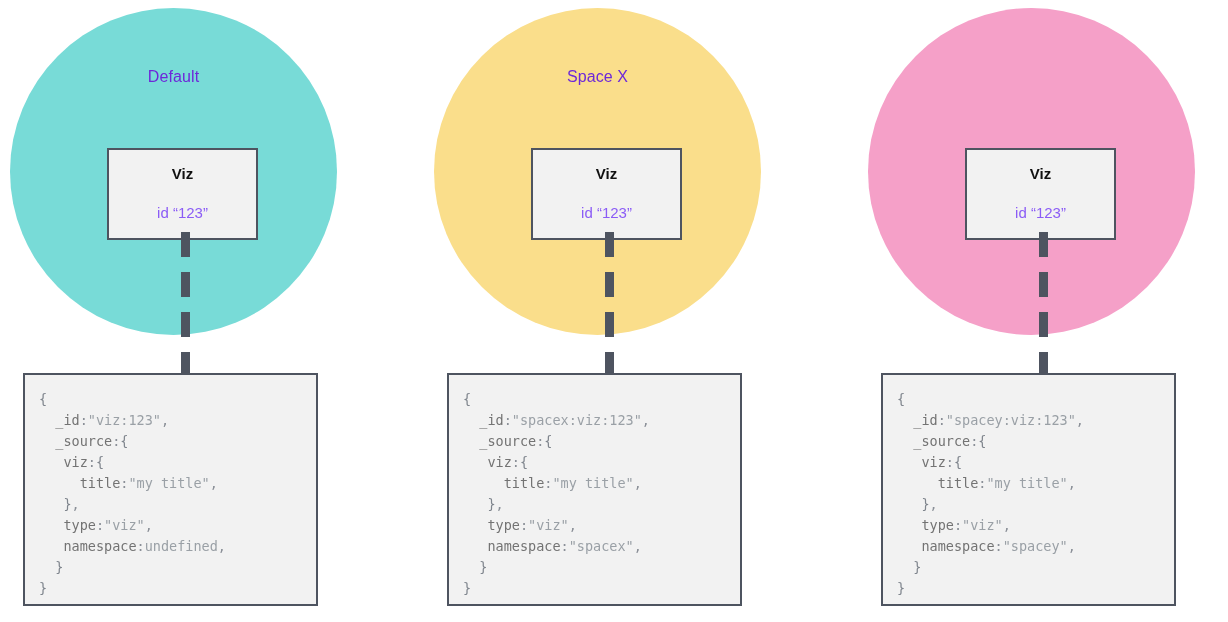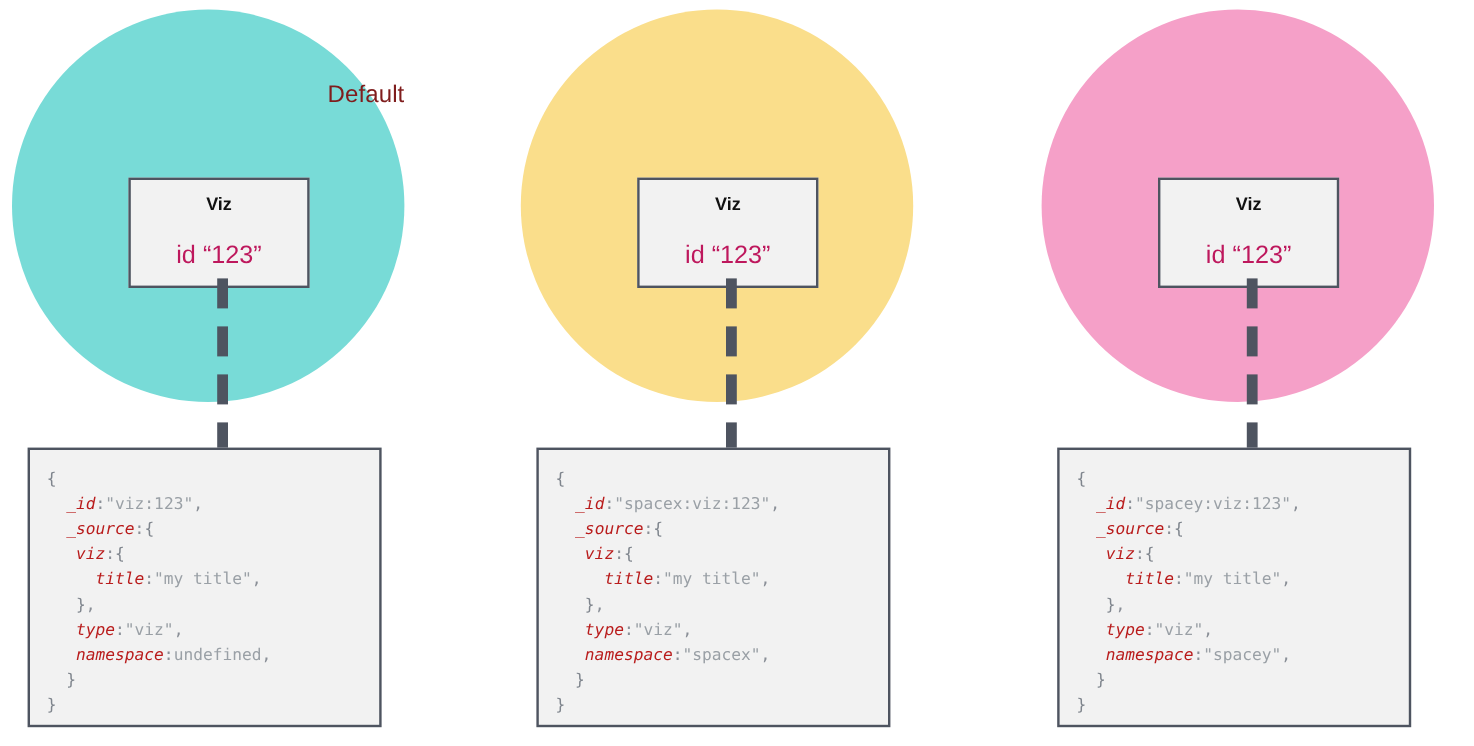--- a/index.html
+++ b/index.html
@@ -32,23 +32,23 @@
     top: 8px;
     width: 327px;
     height: 327px;
     border-radius: 50%;
   }
   .circle-title {
     position: absolute;
     left: 0;
     top: 60px;
     width: 327px;
-    text-align: right;
-    font-size: 20px;
-    color: #7f1d1d;
+    text-align: center;
+    font-size: 16px;
+    color: #6d28d9;
     letter-spacing: 0.1px;
   }
 
   
   .viz-box {
     position: absolute;
     left: 97px;
     top: 140px;
     width: 151px;
     height: 92px;
@@ -60,22 +60,22 @@
     align-items: center;
     justify-content: center;
   }
   .viz-title {
     font-size: 15px;
     font-weight: bold;
     color: #111111;
     line-height: 1.25;
   }
   .viz-sub {
-    font-size: 21px;
-    color: #be185d;
+    font-size: 15px;
+    color: #8b5cf6;
     line-height: 1.25;
     margin-top: 20px;
   }
 
   
   .connector {
     position: absolute;
     left: 181px;
     top: 232px;
     width: 9px;
@@ -106,21 +106,21 @@
     padding: 14px 0 0 14px;
   }
   .json-code {
     font-family: "DejaVu Sans Mono", "Liberation Mono", monospace;
     font-size: 13.5px;
     line-height: 21px;
     white-space: pre;
     color: #3d4550;
     margin: 0;
   }
-  .tok-key { color: #b91c1c; font-style: italic; }
+  .tok-key { color: #737373; }
   .tok-punct { color: #8a8f97; }
   .tok-str { color: #9aa0a6; }
   .tok-brace { color: #7f858d; }
 </style>
 </head>
 <body>
 
 <div id="diagram-root">
     <div class="column" id="col-0">
       <div class="circle" style="background: rgb(120, 219, 215);">
@@ -144,20 +144,21 @@
 <span>     </span><span class="tok-key">title</span><span class="tok-punct">:</span><span class="tok-str">"my title"</span><span class="tok-punct">,</span>
 <span>   </span><span class="tok-brace">}</span><span class="tok-punct">,</span>
 <span>   </span><span class="tok-key">type</span><span class="tok-punct">:</span><span class="tok-str">"viz"</span><span class="tok-punct">,</span>
 <span>   </span><span class="tok-key">namespace</span><span class="tok-punct">:</span><span class="tok-str">undefined</span><span class="tok-punct">,</span>
 <span>  </span><span class="tok-brace">}</span>
 <span class="tok-brace">}</span></pre>
       </div>
     </div>
     <div class="column" id="col-1">
       <div class="circle" style="background: rgb(250, 222, 139);">
+        <div class="circle-title">Space X</div>
         <div class="viz-box">
           <div class="viz-title">Viz</div>
           <div class="viz-sub">id “123”</div>
         </div>
       </div>
       <div class="connector">
         <div class="dash dash-0" style="background: rgb(78, 84, 96);"></div>
         <div class="dash dash-1" style="background: rgb(78, 84, 96);"></div>
         <div class="dash dash-2" style="background: rgb(78, 84, 96);"></div>
         <div class="dash dash-3" style="background: rgb(78, 84, 96);"></div>

